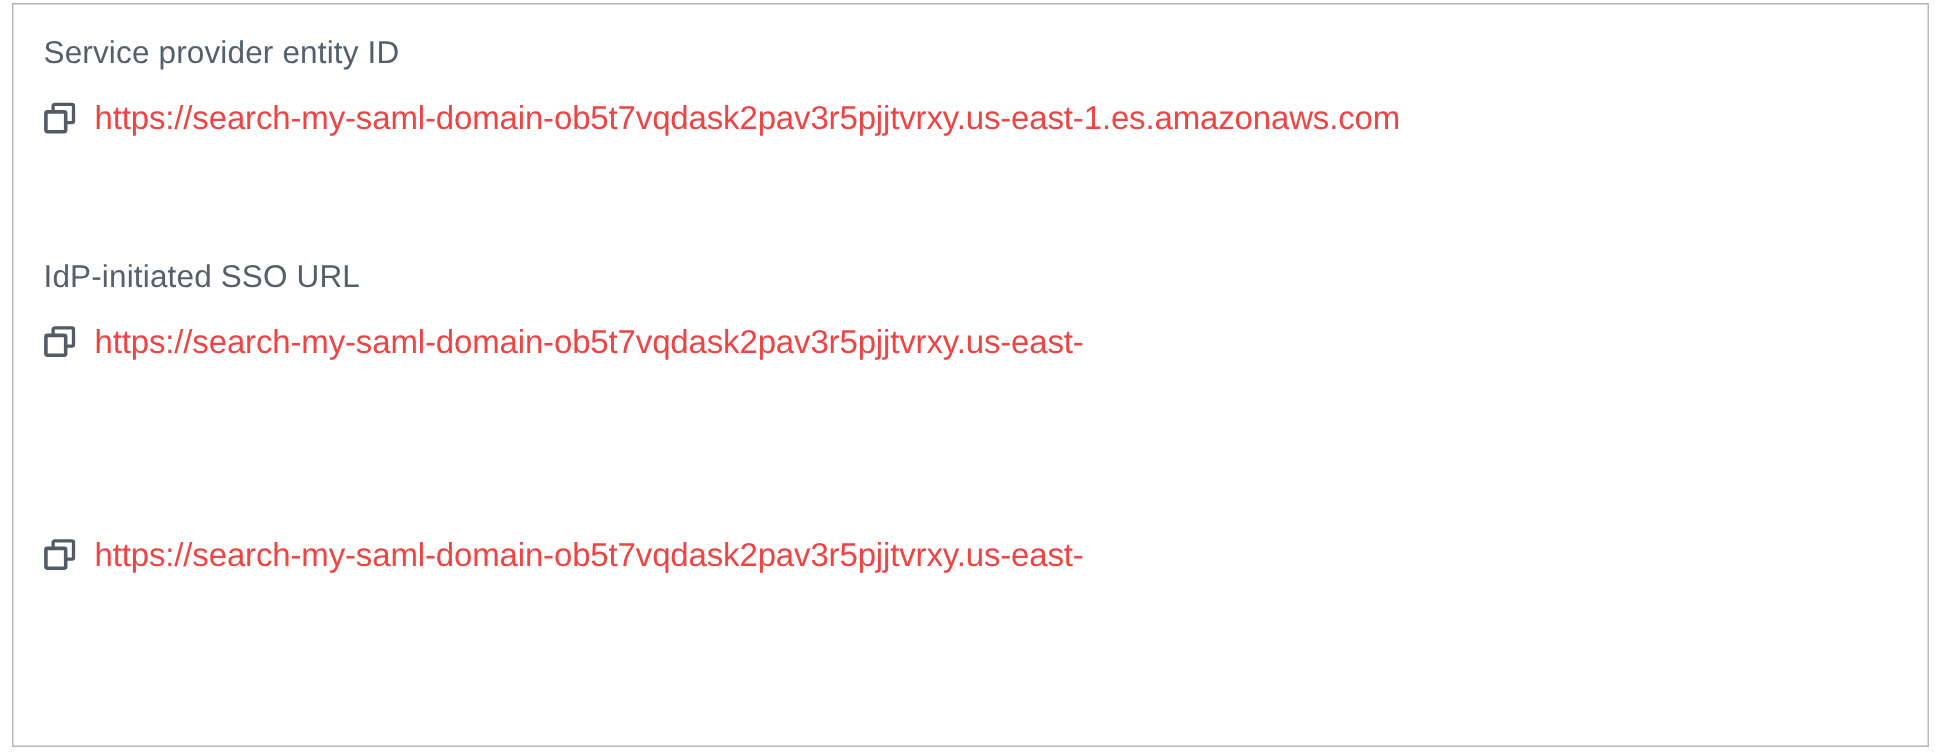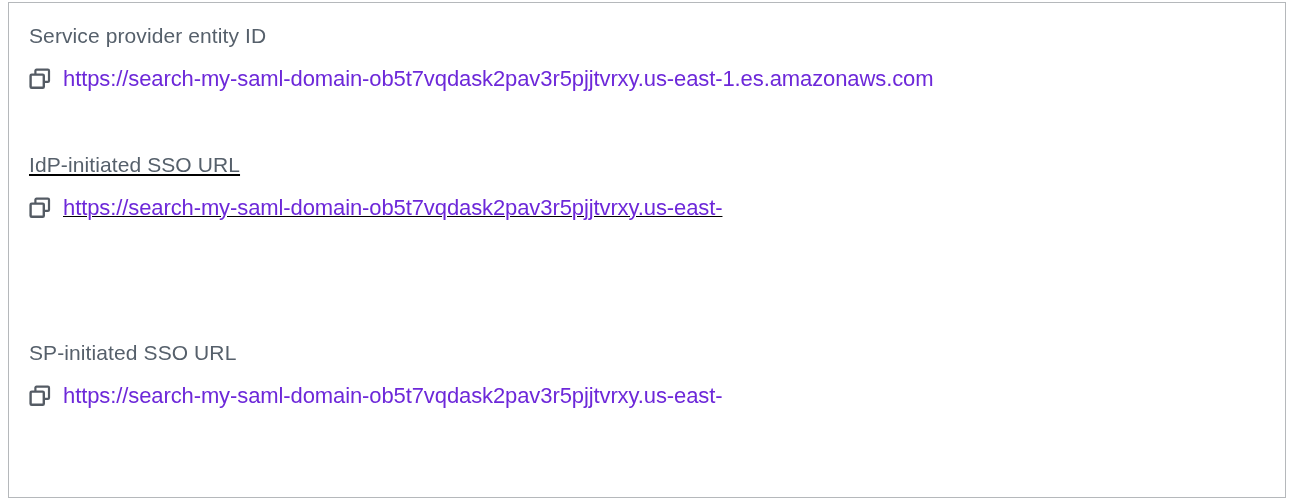--- a/index.html
+++ b/index.html
@@ -63,31 +63,31 @@
   }
   .copy-icon svg {
     display: block;
     width: 22px;
     height: 22px;
   }
 
   .value-text {
     font-size: 22px;
     line-height: 31px;
-    color: #6d28d9;
+    color: #ef4444;
     letter-spacing: -0.1px;
     word-break: normal;
     overflow-wrap: anywhere;
     white-space: pre-wrap;
     text-align: center;
   }
 
   
   #field-sp-entity-id { position: absolute; left: 8px; top: 20px; right: 10px; }
-  #field-idp-sso-url  { position: absolute; left: 8px; top: 149px; right: 10px; text-decoration: underline; }
+  #field-idp-sso-url  { position: absolute; left: 8px; top: 169px; right: 10px; }
   #field-sp-sso-url   { position: absolute; left: 8px; top: 337px; right: 10px; }
 
   #field-sp-entity-id .value-row { margin-top: 14px; }
   #field-idp-sso-url  .value-row { margin-top: 14px; }
   #field-sp-sso-url   .value-row { margin-top: 14px; }
 
   .value-wrap { max-width: 1245px; }
 
   .line2 {
     display: block;
@@ -124,21 +124,20 @@
             <rect x="1.6" y="6.6" width="13.2" height="13.2" rx="1.1" ry="1.1" fill="#ffffff" stroke="#545b64" stroke-width="2.4"></rect>
           </svg>
         </span>
         <span class="value-wrap">
           <span class="value-text">https://search-my-saml-domain-ob5t7vqdask2pav3r5pjjtvrxy.us-east-</span>
         </span>
       </div>
     </div>
 
     <div class="field" id="field-sp-sso-url">
-      <div class="field-label">SP-initiated SSO URL</div>
       <div class="value-row">
         <span class="copy-icon">
           <svg viewBox="0 0 22 22" xmlns="http://www.w3.org/2000/svg" aria-hidden="true">
             <rect x="6.4" y="1.6" width="13.6" height="12.2" rx="1.1" ry="1.1" fill="none" stroke="#545b64" stroke-width="2.2"></rect>
             <rect x="1.6" y="6.6" width="13.2" height="13.2" rx="1.1" ry="1.1" fill="#ffffff" stroke="#545b64" stroke-width="2.4"></rect>
           </svg>
         </span>
         <span class="value-wrap">
           <span class="value-text">https://search-my-saml-domain-ob5t7vqdask2pav3r5pjjtvrxy.us-east-</span>
         </span>

